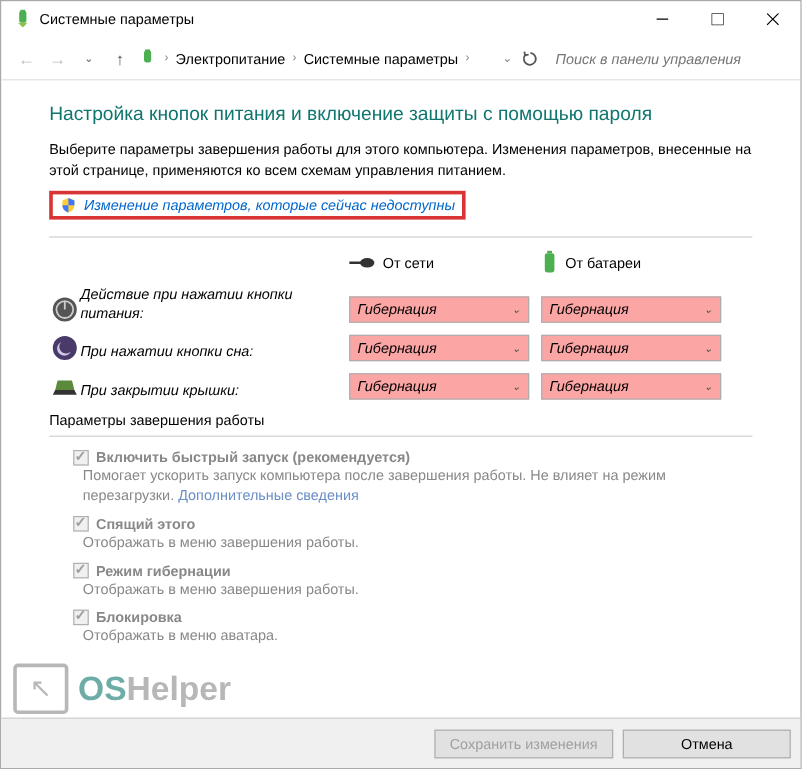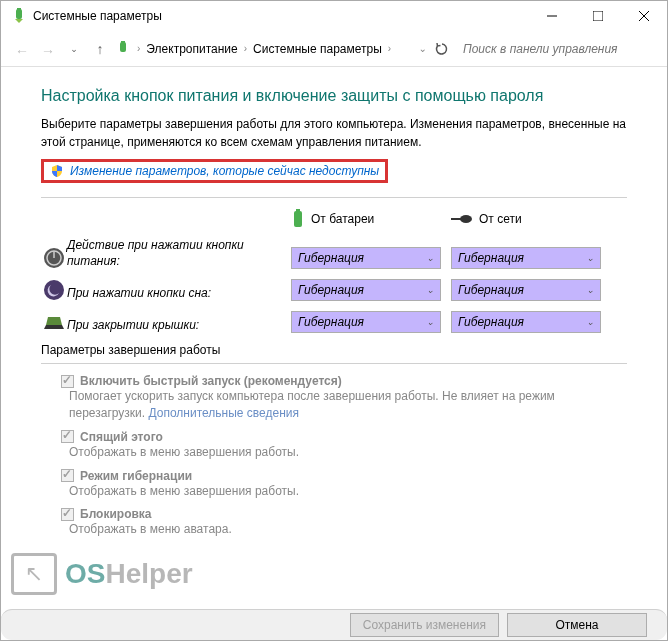--- a/index.html
+++ b/index.html
@@ -28,39 +28,39 @@
 
   .section-label { margin-bottom: 6px; }
   .divider { border-top: 1px solid #d0d0d0; margin-bottom: 10px; }
 
   .cols-header { display: flex; padding-left: 250px; margin-bottom: 8px; align-items: center; }
   .col-hdr { width: 160px; display: flex; align-items: center; gap: 6px; font-size: 12px; }
 
   .row { display: flex; align-items: flex-end; margin-bottom: 10px; font-style: italic; }
   .row .ricon { width: 26px; display: flex; justify-content: center; }
   .row .rlabel { width: 224px; font-size: 12px; line-height: 1.3; }
-  .dropdown { width: 150px; height: 22px; border: 1px solid #adadad; background: #c4b5fd; display: flex; align-items: center; justify-content: space-between; padding: 0 6px; font-size: 12px; margin-right: 10px; }
+  .dropdown { width: 150px; height: 22px; border: 1px solid #adadad; background: #fca5a5; display: flex; align-items: center; justify-content: space-between; padding: 0 6px; font-size: 12px; margin-right: 10px; }
   .dropdown .arr { font-size: 9px; color: #555; }
 
   .shutdown { margin-top: 10px; }
   .opt { margin-left: 20px; margin-bottom: 8px; }
   .opt .chk-line { display: flex; align-items: center; gap: 6px; color: #888; }
   .opt .chk-line.bold { font-weight: 600; }
   .opt .sub { margin-left: 8px; color: #888; line-height: 1.4; }
   .opt .link { color: #6a8ec5; }
   .chk { width: 13px; height: 13px; border: 1px solid #b0b0b0; background: #f0f0f0; position: relative; }
   .chk.checked::after { content: "✓"; position: absolute; top: -3px; left: 0; font-size: 12px; color: #a0a0a0; }
 
   .watermark { position: absolute; left: 10px; bottom: 45px; display: flex; align-items: center; gap: 8px; opacity: 0.6; }
   .wm-box { width: 46px; height: 42px; border: 3px solid #888; border-radius: 4px; display: flex; align-items: center; justify-content: center; font-size: 22px; color: #888; }
   .wm-text { font-size: 28px; font-weight: 600; }
   .wm-os { color: #0f766e; }
   .wm-h { color: #888; }
 
-  .footer { position: absolute; bottom: 0; left: 0; right: 0; height: 31px; background: #f0f0f0; border-top: 1px solid #d0d0d0; display: flex; align-items: center; justify-content: flex-end; padding: 0 20px; gap: 8px; border-radius: 11px; }
+  .footer { position: absolute; bottom: 0; left: 0; right: 0; height: 42px; background: #f0f0f0; border-top: 1px solid #d0d0d0; display: flex; align-items: center; justify-content: flex-end; padding: 0 8px; gap: 8px; }
   .fbtn { height: 24px; min-width: 140px; border: 1px solid #adadad; background: #e1e1e1; font-size: 12px; padding: 0 12px; }
   .fbtn.disabled { color: #a0a0a0; }
 
   svg { display: block; }
 </style>
 </head>
 <body>
 
 <div class="titlebar">
   <span class="icon">
@@ -133,36 +133,36 @@
         </svg>
     </span>
     <span class="admin-link">Изменение параметров, которые сейчас недоступны</span>
   </div>
 
   <div class="divider"></div>
 
   <div class="cols-header">
     <div class="col-hdr">
       <span>
+        <svg width="22" height="14" viewBox="0 0 22 14">
+            <ellipse cx="15" cy="7" rx="6" ry="4" fill="#333"></ellipse>
+            <line x1="0" y1="7" x2="10" y2="7" stroke="#333" stroke-width="2"></line>
+          </svg>
+      </span>
+      <span>От сети</span>
+    </div>
+    <div class="col-hdr">
+      <span>
         <svg width="14" height="22" viewBox="0 0 14 22">
             <rect x="3" y="3" width="8" height="16" rx="2" fill="#4caf50"></rect>
             <rect x="5" y="1" width="4" height="2" fill="#4caf50"></rect>
           </svg>
       </span>
       <span>От батареи</span>
     </div>
-    <div class="col-hdr">
-      <span>
-        <svg width="22" height="14" viewBox="0 0 22 14">
-            <ellipse cx="15" cy="7" rx="6" ry="4" fill="#333"></ellipse>
-            <line x1="0" y1="7" x2="10" y2="7" stroke="#333" stroke-width="2"></line>
-          </svg>
-      </span>
-      <span>От сети</span>
-    </div>
   </div>
 
   <div class="row">
     <div class="ricon">
       <svg width="22" height="22" viewBox="0 0 22 22">
           <circle cx="11" cy="11" r="10" fill="#555"></circle>
           <circle cx="11" cy="11" r="7" fill="none" stroke="#ccc" stroke-width="1.5"></circle>
           <line x1="11" y1="4" x2="11" y2="11" stroke="#ccc" stroke-width="1.5"></line>
         </svg>
     </div>

